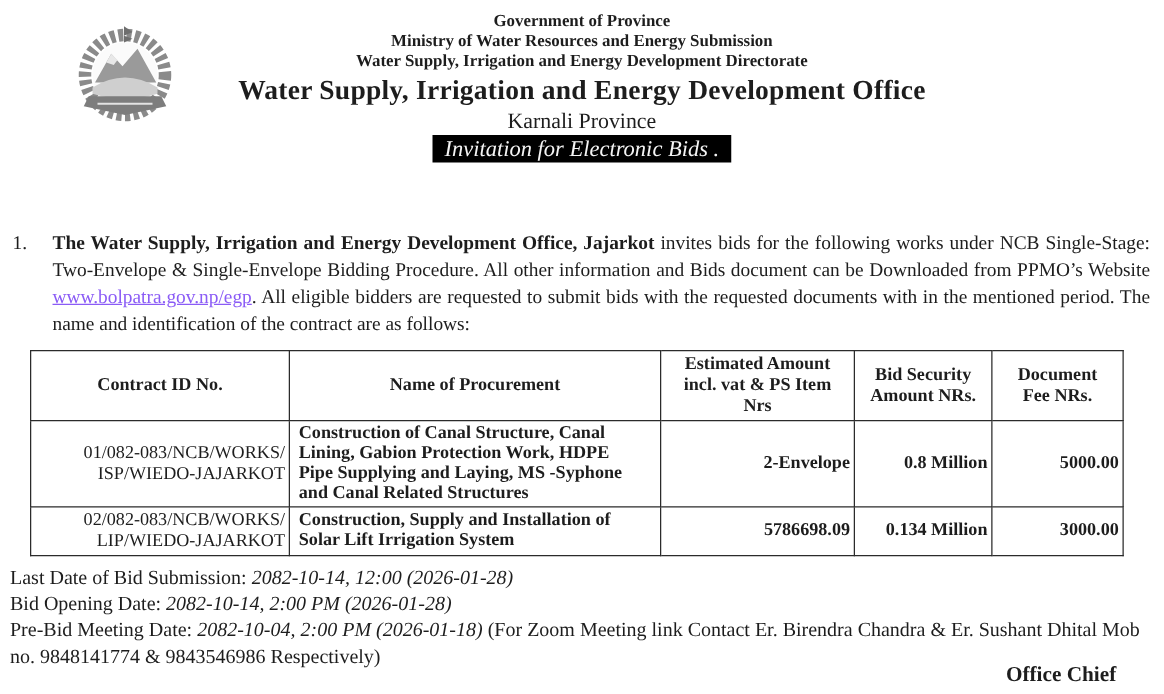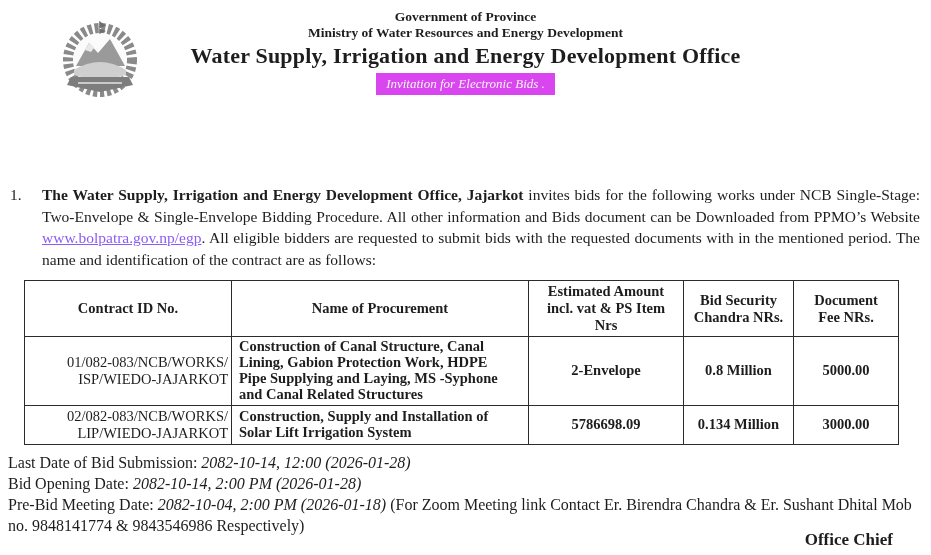--- a/index.html
+++ b/index.html
@@ -13,22 +13,22 @@
   }
 
   
   .header { position:absolute; top:9px; left:0; width:100%; text-align:center; }
   .h-small { font-weight:bold; font-size:13.5px; line-height:16px; }
   .h-office { font-weight:bold; font-size:22px; line-height:29px; letter-spacing:0.2px; }
   .h-mid { font-size:17.5px; line-height:21px; }
   .invitation-wrap { line-height:24px; margin-top:1px; }
   .invitation {
     display:inline-block;
-    background:#d946ef; color:#f5f5f5;
-    font-style:italic; font-size:13px; line-height:22px;
+    background:#000000; color:#f5f5f5;
+    font-style:italic; font-size:18px; line-height:22px;
     padding:0 10px;
   }
   .h-pub { font-size:17.5px; line-height:23px; }
 
   
   .logo { position:absolute; left:58px; top:20px; width:84px; height:80px; }
 
   
   .intro { position:absolute; top:184px; left:0; right:0; font-size:15.5px; line-height:21.6px; }
   .intro-num { position:absolute; left:10px; top:0; }
@@ -46,21 +46,21 @@
     border:1.5px solid #2b2b2b;
     white-space:pre-line;
     overflow:hidden;
   }
   .bid-table th {
     font-weight:bold; text-align:center; vertical-align:middle;
     line-height:17px; padding:2px 3px;
   }
   .cell-id { text-align:right; vertical-align:middle; line-height:17px; padding:2px 3px 2px 5px; }
   .cell-name { text-align:left; vertical-align:middle; line-height:15.9px; padding:2px 3px 2px 7px;font-weight:bold; }
-  .cell-num { text-align:center; vertical-align:middle; font-weight:bold; padding:2px 3px; }
+  .cell-num { text-align:right; vertical-align:middle; font-weight:bold; padding:2px 3px; }
 
   
   .footer { position:absolute; top:452px; left:8px; right:10px; font-size:16px; line-height:21px; }
   .it { font-style:italic; }
   .signature {
     position:absolute; top:529px; right:38px;
     font-weight:bold; font-size:17px; line-height:21px;
   }
 </style>
 </head>
@@ -78,22 +78,24 @@
     <path d="M18 46 L31 23 L40 33 L52 19 L67 46 Z" fill="#9a9a9a"></path>
     <path d="M27 30 L31 23 L36 28 L33 32 Z" fill="#e8e8e8"></path>
     <path d="M16 50 Q42 34 68 50 L68 55 Q42 63 16 55 Z" fill="#cfcfcf"></path>
 
     <path d="M13 57 L71 57 L75 65 L42 72 L9 65 Z" fill="#7d7d7d"></path>
     <line x1="20" y1="63" x2="64" y2="63" stroke="#e3e3e3" stroke-width="1.6"></line>
   </svg>
 
   <div class="header">
     <div class="h-small">Government of Province</div>
-    <div class="h-small">Ministry of Water Resources and Energy Development</div>
+    <div class="h-small">Ministry of Water Resources and Energy Submission</div>
+    <div class="h-small">Water Supply, Irrigation and Energy Development Directorate</div>
     <div class="h-office">Water Supply, Irrigation and Energy Development Office</div>
+    <div class="h-mid">Karnali Province</div>
     <div class="invitation-wrap">
       <span class="invitation">Invitation for Electronic Bids .</span>
     </div>
   </div>
 
   <div class="intro">
     <span class="intro-num">1.</span>
     <span class="intro-text">
       <b>The Water Supply, Irrigation and Energy Development Office, Jajarkot</b><span> invites bids for the following works under NCB Single-Stage: Two-Envelope &amp; Single-Envelope Bidding Procedure. All other information and Bids document can be Downloaded from PPMO’s Website </span><a class="weblink" href="#">www.bolpatra.gov.np/egp</a><span>. All eligible bidders are requested to submit bids with the requested documents with in the mentioned period. The name and identification of the contract are as follows:</span>
     </span>
@@ -108,21 +110,21 @@
         <col style="width:105px">
     </colgroup>
     <tbody>
       <tr style="height:52px">
         <th>Contract ID No.</th>
         <th>Name of Procurement</th>
         <th>Estimated Amount
 incl. vat  &amp; PS Item
 Nrs</th>
         <th>Bid  Security
-Chandra NRs.</th>
+Amount NRs.</th>
         <th>Document
 Fee NRs.</th>
       </tr>
       <tr style="height:64px">
         <td class="cell-id">01/082-083/NCB/WORKS/
 ISP/WIEDO-JAJARKOT</td>
         <td class="cell-name">Construction of Canal Structure, Canal
 Lining, Gabion Protection Work, HDPE
 Pipe Supplying and Laying, MS -Syphone
 and Canal Related Structures</td>

